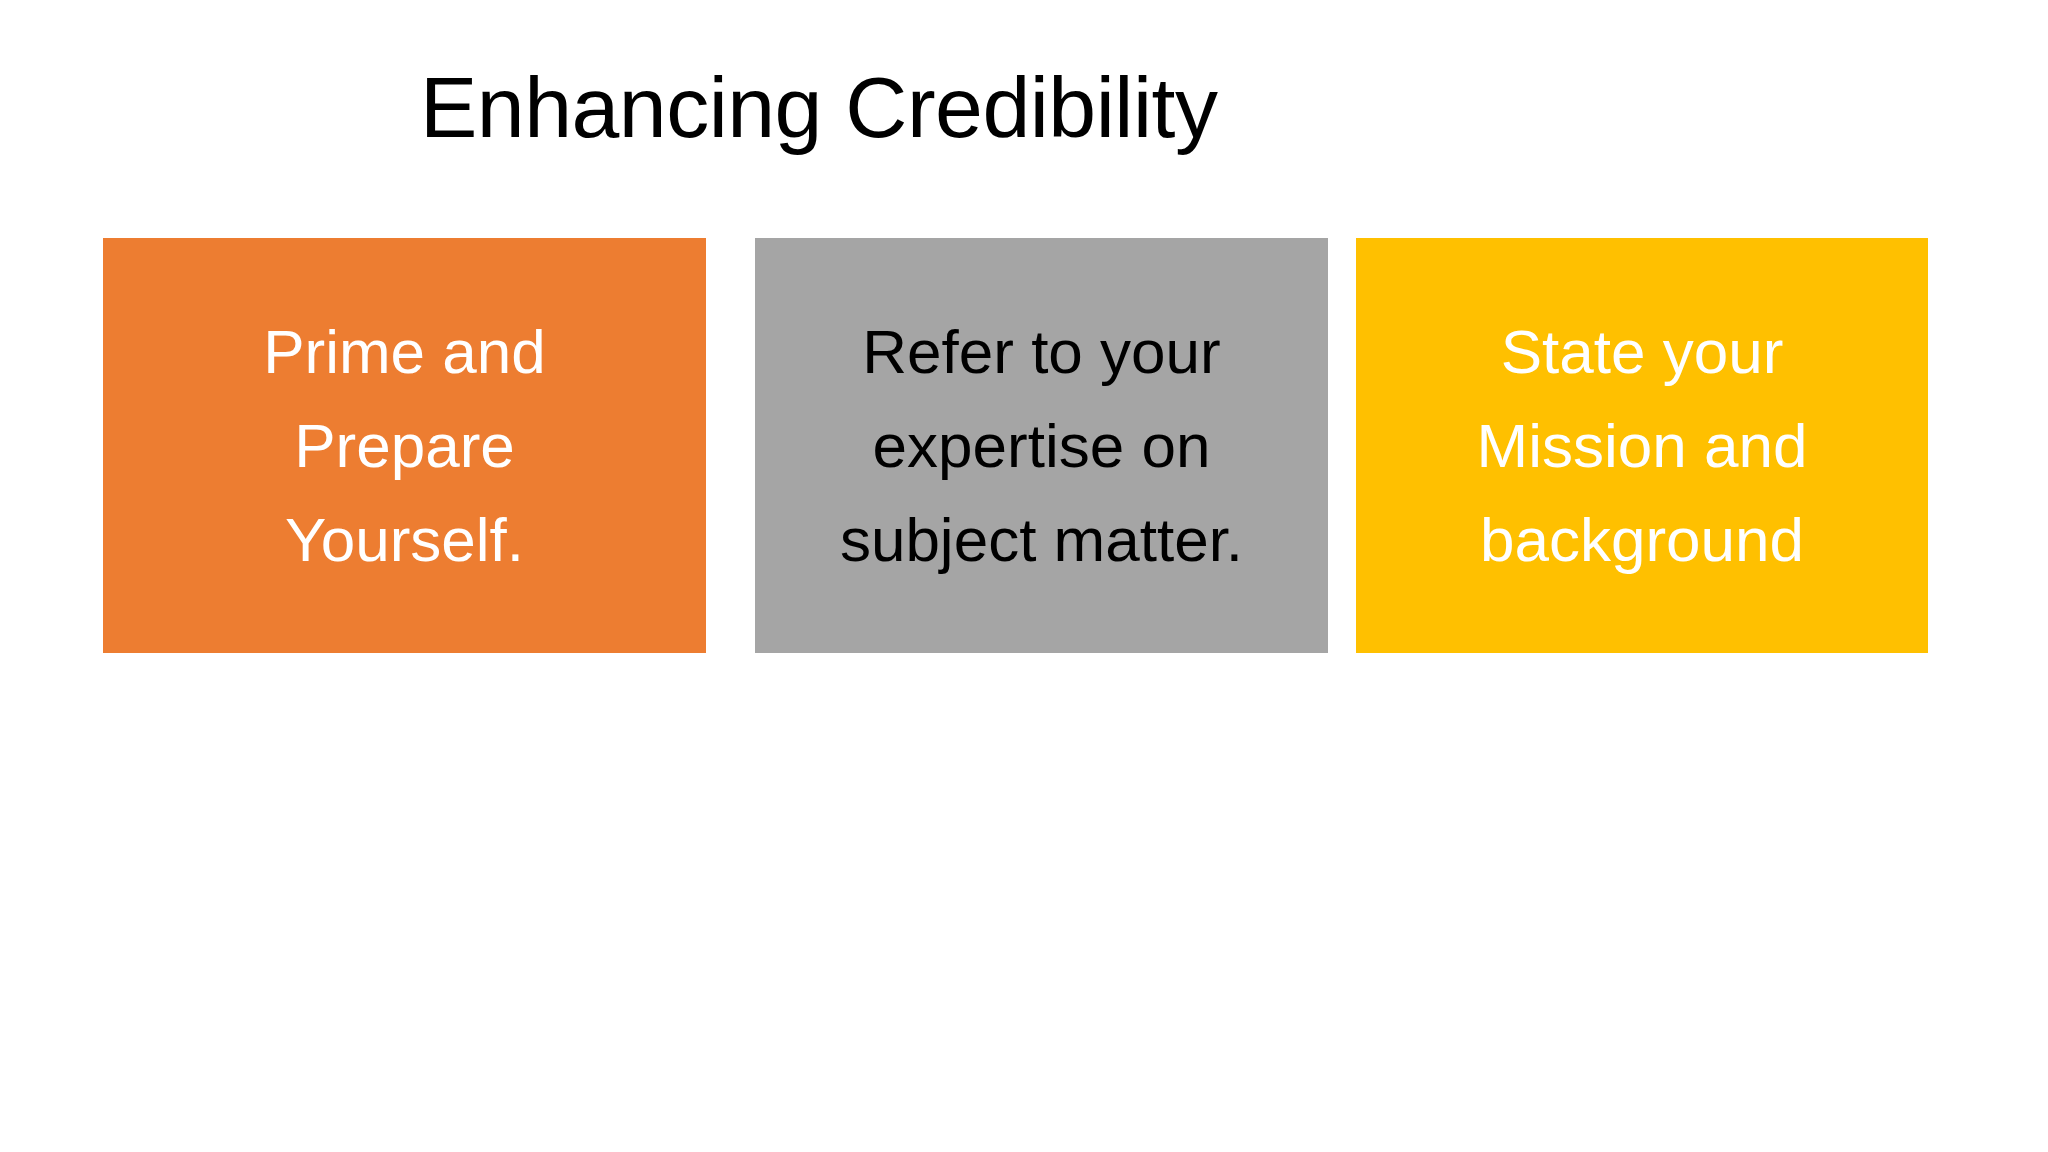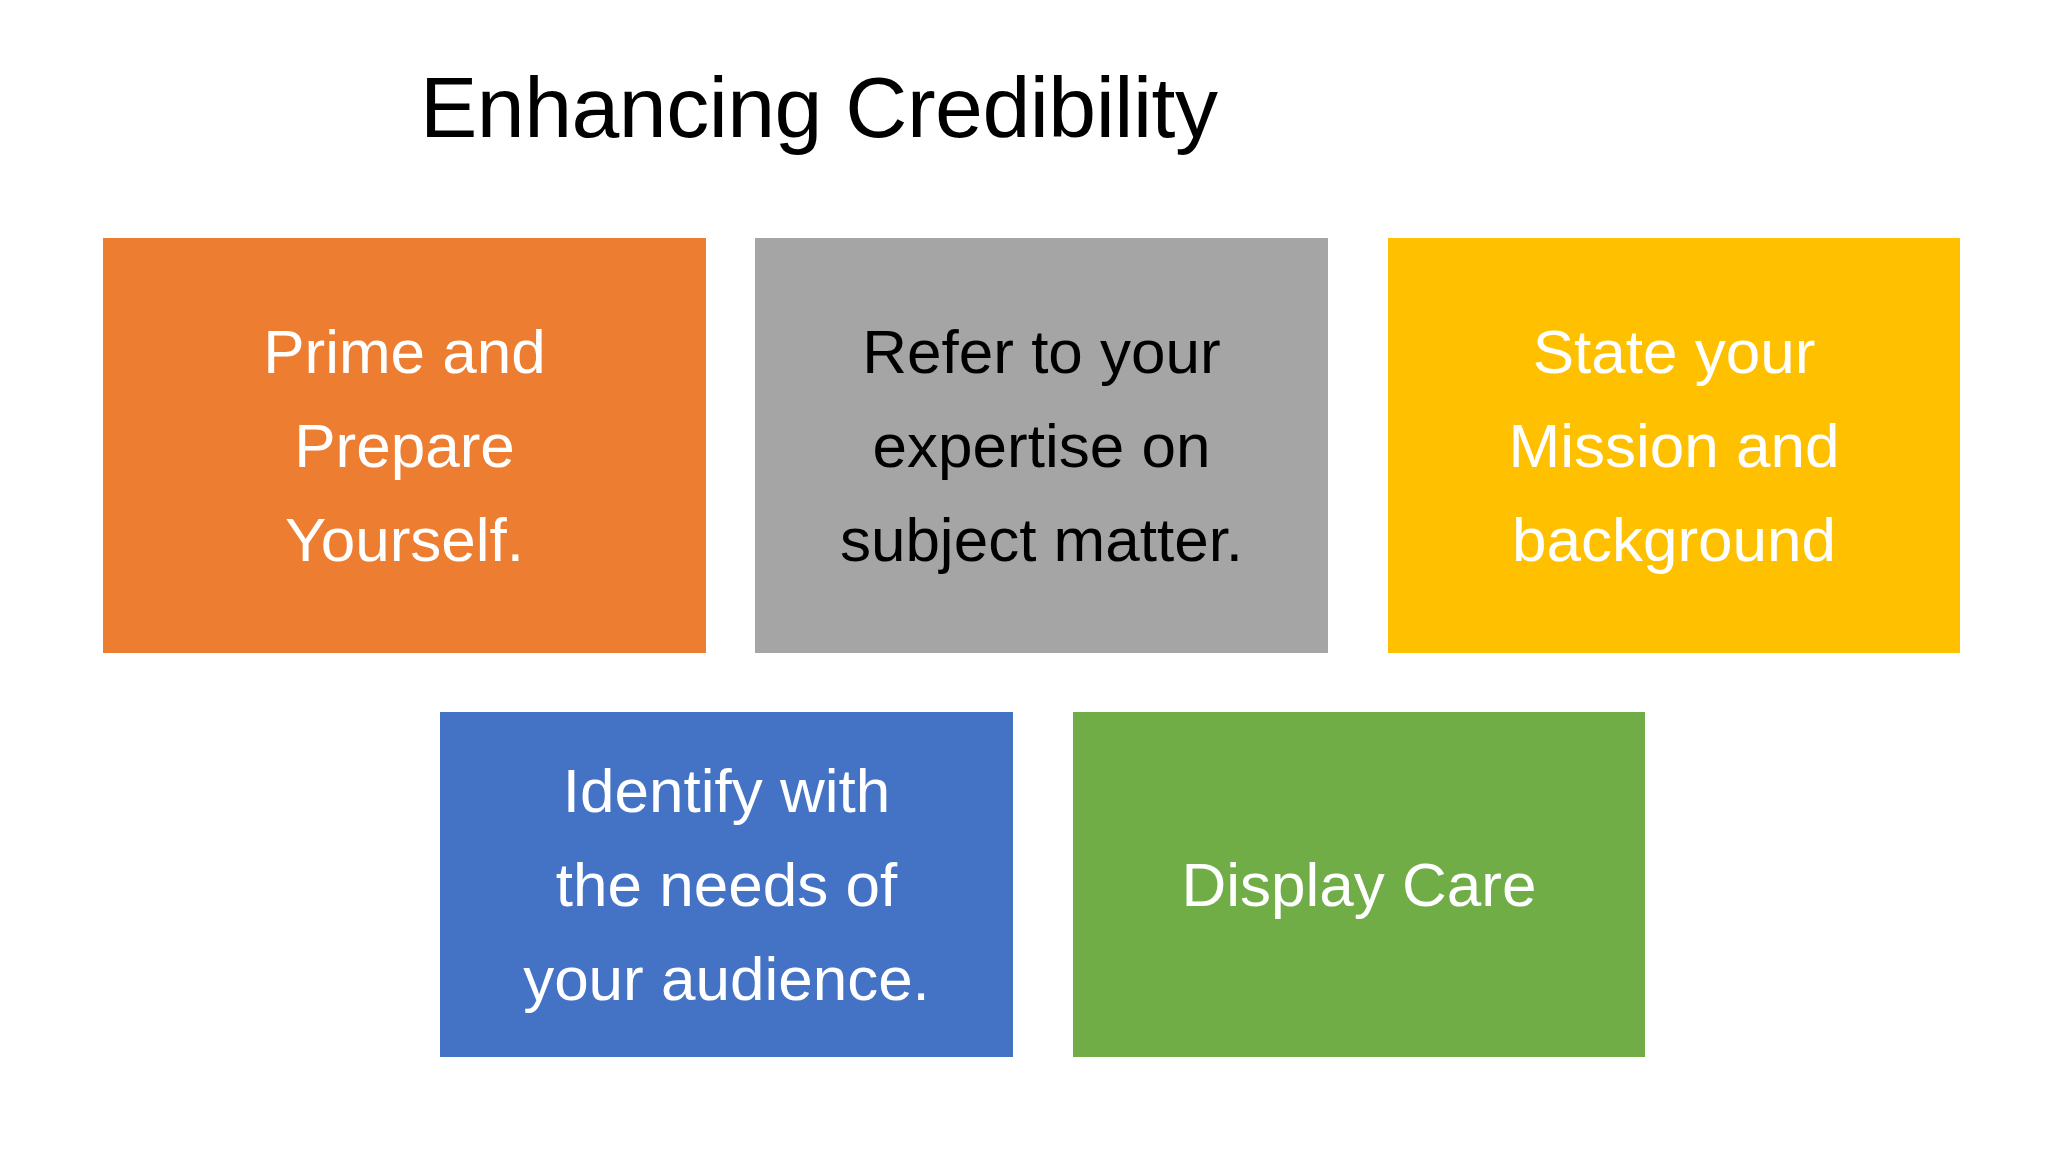--- a/index.html
+++ b/index.html
@@ -49,21 +49,21 @@
     box-sizing: border-box;
     padding: 0 14px;
   }
   .box-text {
     display: block;
     width: 100%;
   }
   
   .box-prime   { left: 92px;   top: 238px; width: 603px; height: 415px; }
   .box-refer   { left: 755px;  top: 238px; width: 573px; height: 415px; }
-  .box-mission { left: 1388px; top: 238px; width: 572px; height: 415px; }
+  .box-mission { left: 1356px; top: 238px; width: 572px; height: 415px; }
   
   .box-identify { left: 440px;  top: 712px; width: 573px; height: 345px; }
   .box-display  { left: 1073px; top: 712px; width: 572px; height: 345px; }
 </style>
 </head>
 <body>
 
 <div class="slide" style="background-color: rgb(255, 255, 255);">
 
   <div class="slide-title" style="color: rgb(0, 0, 0);">Enhancing Credibility</div>
@@ -73,21 +73,15 @@
   </div>
 
   <div class="box box-refer" id="box-1" style="background-color: rgb(165, 165, 165); color: #000000;">
     <span class="box-text">Refer to your<br>expertise on<br>subject matter.</span>
   </div>
 
   <div class="box box-mission" id="box-2" style="background-color: rgb(255, 192, 0); color: rgb(255, 255, 255);">
     <span class="box-text">State your<br>Mission and<br>background</span>
   </div>
 
-  <div class="box box-identify" id="box-3" style="background-color: rgb(68, 114, 196); color: rgb(255, 255, 255);">
-    <span class="box-text">Identify with<br>the needs of<br>your audience.</span>
-  </div>
 
-  <div class="box box-display" id="box-4" style="background-color: rgb(112, 173, 71); color: rgb(255, 255, 255);">
-    <span class="box-text">Display Care</span>
-  </div>
 
 </div>
 
 </body></html>

